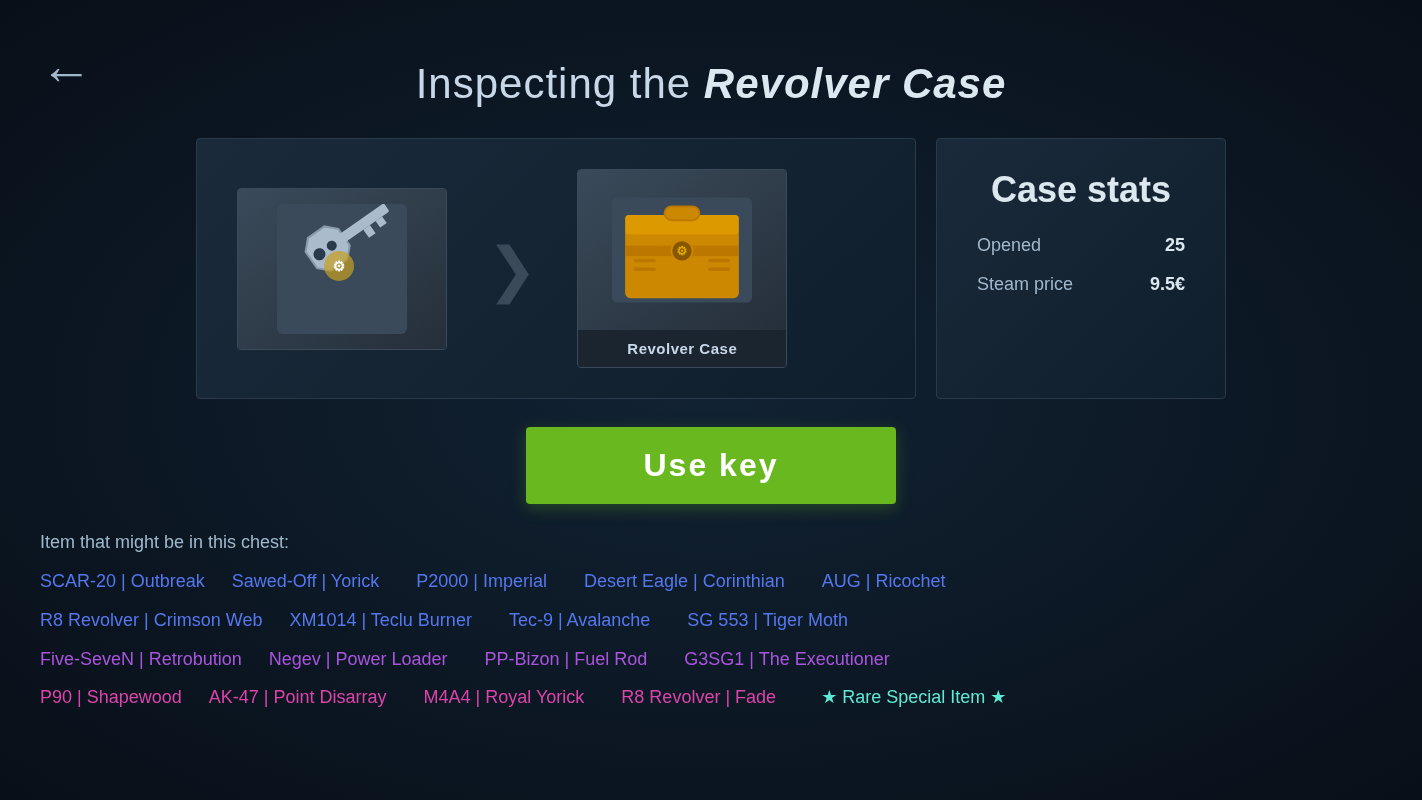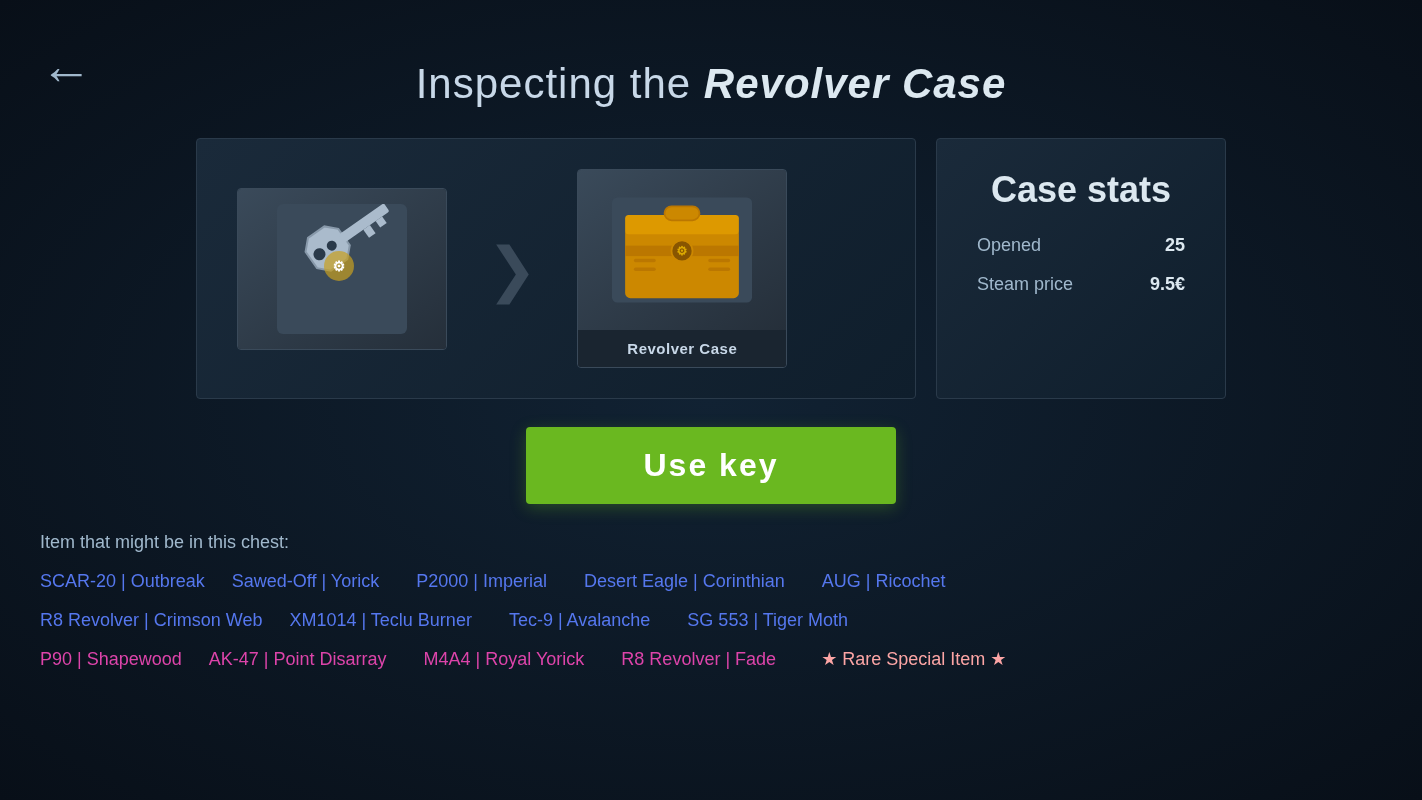--- a/index.html
+++ b/index.html
@@ -197,21 +197,21 @@
       margin-right: 6px;
     }
 
     .item-pink {
       color: #dd44aa;
       margin-right: 6px;
       text-align: right;
     }
 
     .item-gold {
-      color: #fca5a5;
+      color: #5eead4;
       margin-right: 19px;
     }
 
     .item-separator {
       color: #5577ee;
       margin: 0 16px;
     }
 
     .item-separator-purple {
       color: #aa55dd;
@@ -332,20 +332,26 @@
       <span class="item-blue item-separator">AUG | Ricochet</span>
     </div>
 
     <div class="items-row">
       <span class="item-blue">R8 Revolver | Crimson Web</span>
       <span class="item-blue item-separator">XM1014 | Teclu Burner</span>
       <span class="item-blue item-separator">Tec-9 | Avalanche</span>
       <span class="item-blue item-separator">SG 553 | Tiger Moth</span>
     </div>
 
+    <div class="items-row">
+      <span class="item-purple">Five-SeveN | Retrobution</span>
+      <span class="item-purple item-separator-purple">Negev | Power Loader</span>
+      <span class="item-purple item-separator-purple">PP-Bizon | Fuel Rod</span>
+      <span class="item-purple item-separator-purple">G3SG1 | The Executioner</span>
+    </div>
 
     <div class="items-row">
       <span class="item-pink">P90 | Shapewood</span>
       <span class="item-pink item-separator-pink">AK-47 | Point Disarray</span>
       <span class="item-pink item-separator-pink">M4A4 | Royal Yorick</span>
       <span class="item-pink item-separator-pink">R8 Revolver | Fade</span>
       <span class="item-gold" style="margin-left:24px;">★ Rare Special Item ★</span>
     </div>
 
   </div>

